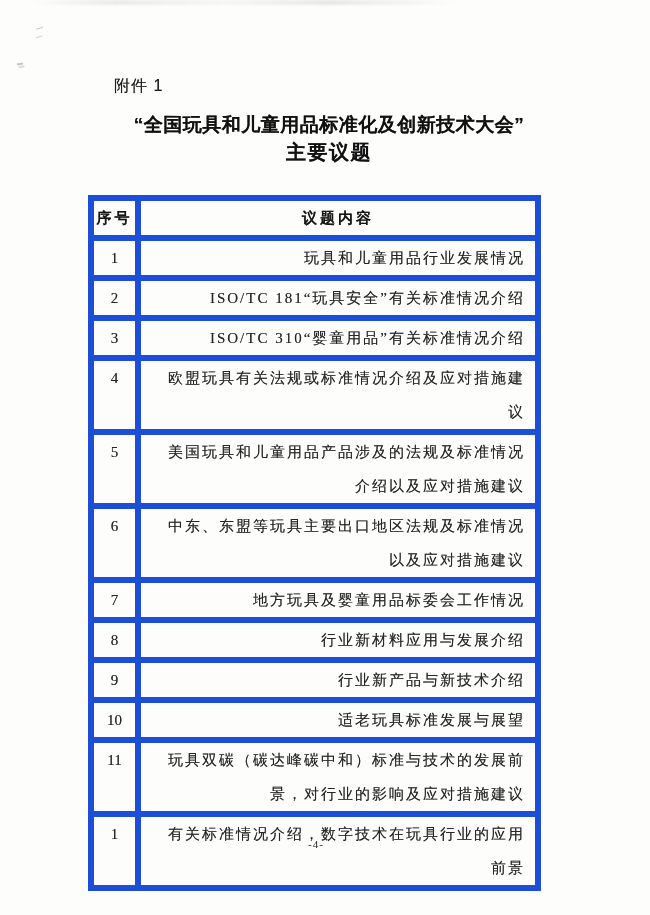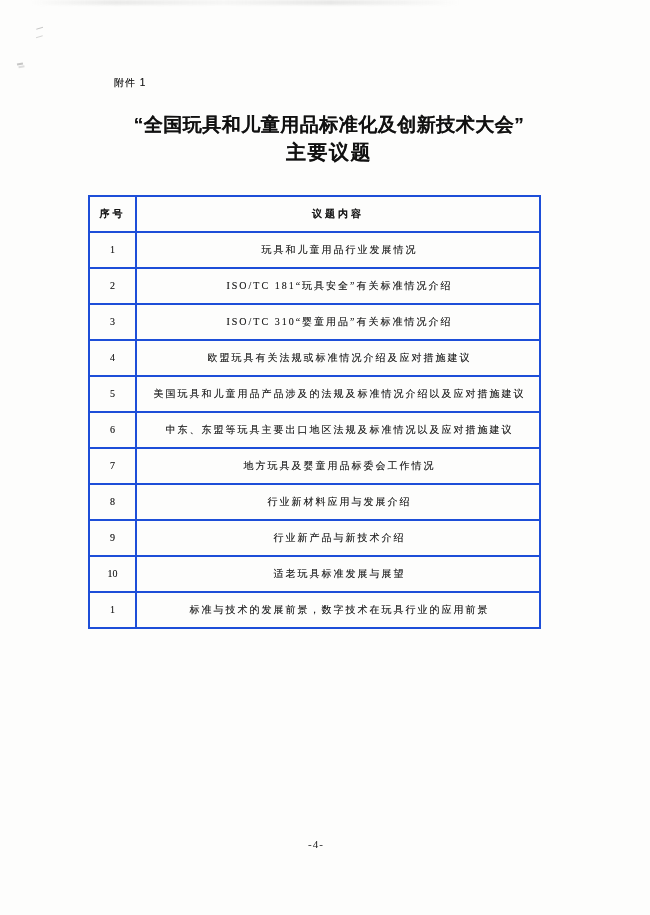--- a/index.html
+++ b/index.html
@@ -42,21 +42,21 @@
     left: 17px; top: 63px;
     width: 6px; height: 2px;
     background: rgba(130,130,130,0.45);
     transform: rotate(-10deg);
     box-shadow: 1px 3px 0 rgba(150,150,150,0.3);
   }
   .attachment-label {
     position: absolute;
     left: 82px; top: 76px;
     font-family: "Liberation Sans", sans-serif;
-    font-size: 10px;
+    font-size: 16px;
     letter-spacing: 1px;
     color: #1e1e1e;
     text-shadow: 0 0 0.4px rgba(0,0,0,0.55);
     padding-left: 32px;
   }
   .title-block {
     position: absolute;
     top: 112px; left: 13px;
     width: 632px;
     text-align: center;
@@ -76,40 +76,40 @@
     line-height: 28px;
   }
   table.topics {
     position: absolute;
     left: 88px; top: 195px;
     width: 453px;
     border-collapse: collapse;
     table-layout: fixed;
   }
   table.topics th, table.topics td {
-    border: 2px solid #1d4ed8;
-    font-size: 10px;
+    border: 6px solid #1d4ed8;
+    font-size: 15px;
     line-height: 34px;
     vertical-align: top;
     color: #262626;
     text-shadow: 0 0 0.4px rgba(20,20,20,0.5);
   }
   table.topics th {
     font-weight: bold;
     letter-spacing: 3px;
     text-align: center;
     color: #161616;
   }
   .col-no {
     width: 47px;
     text-align: center;
     letter-spacing: 0;
   }
   .col-content {
-    text-align: center;
+    text-align: right;
     padding: 0 10px 0 13px;
     letter-spacing: 2px;
   }
   .page-number {
     position: absolute;
     top: 838px; left: 0;
     width: 632px;
     text-align: center;
     font-size: 11px;
     letter-spacing: 1px;
@@ -174,21 +174,25 @@
         </tr>
         <tr>
           <td class="col-no">9</td>
           <td class="col-content">行业新产品与新技术介绍</td>
         </tr>
         <tr>
           <td class="col-no">10</td>
           <td class="col-content">适老玩具标准发展与展望</td>
         </tr>
         <tr>
+          <td class="col-no">11</td>
+          <td class="col-content">玩具双碳（碳达峰碳中和）标准与技术的发展前景，对行业的影响及应对措施建议</td>
+        </tr>
+        <tr>
           <td class="col-no">1</td>
-          <td class="col-content">标准与技术的发展前景，数字技术在玩具行业的应用前景</td>
+          <td class="col-content">有关标准情况介绍，数字技术在玩具行业的应用前景</td>
         </tr>
       </tbody>
   </table>
 
   <div class="page-number">-4-</div>
 
 </div>
 
 </body></html>

